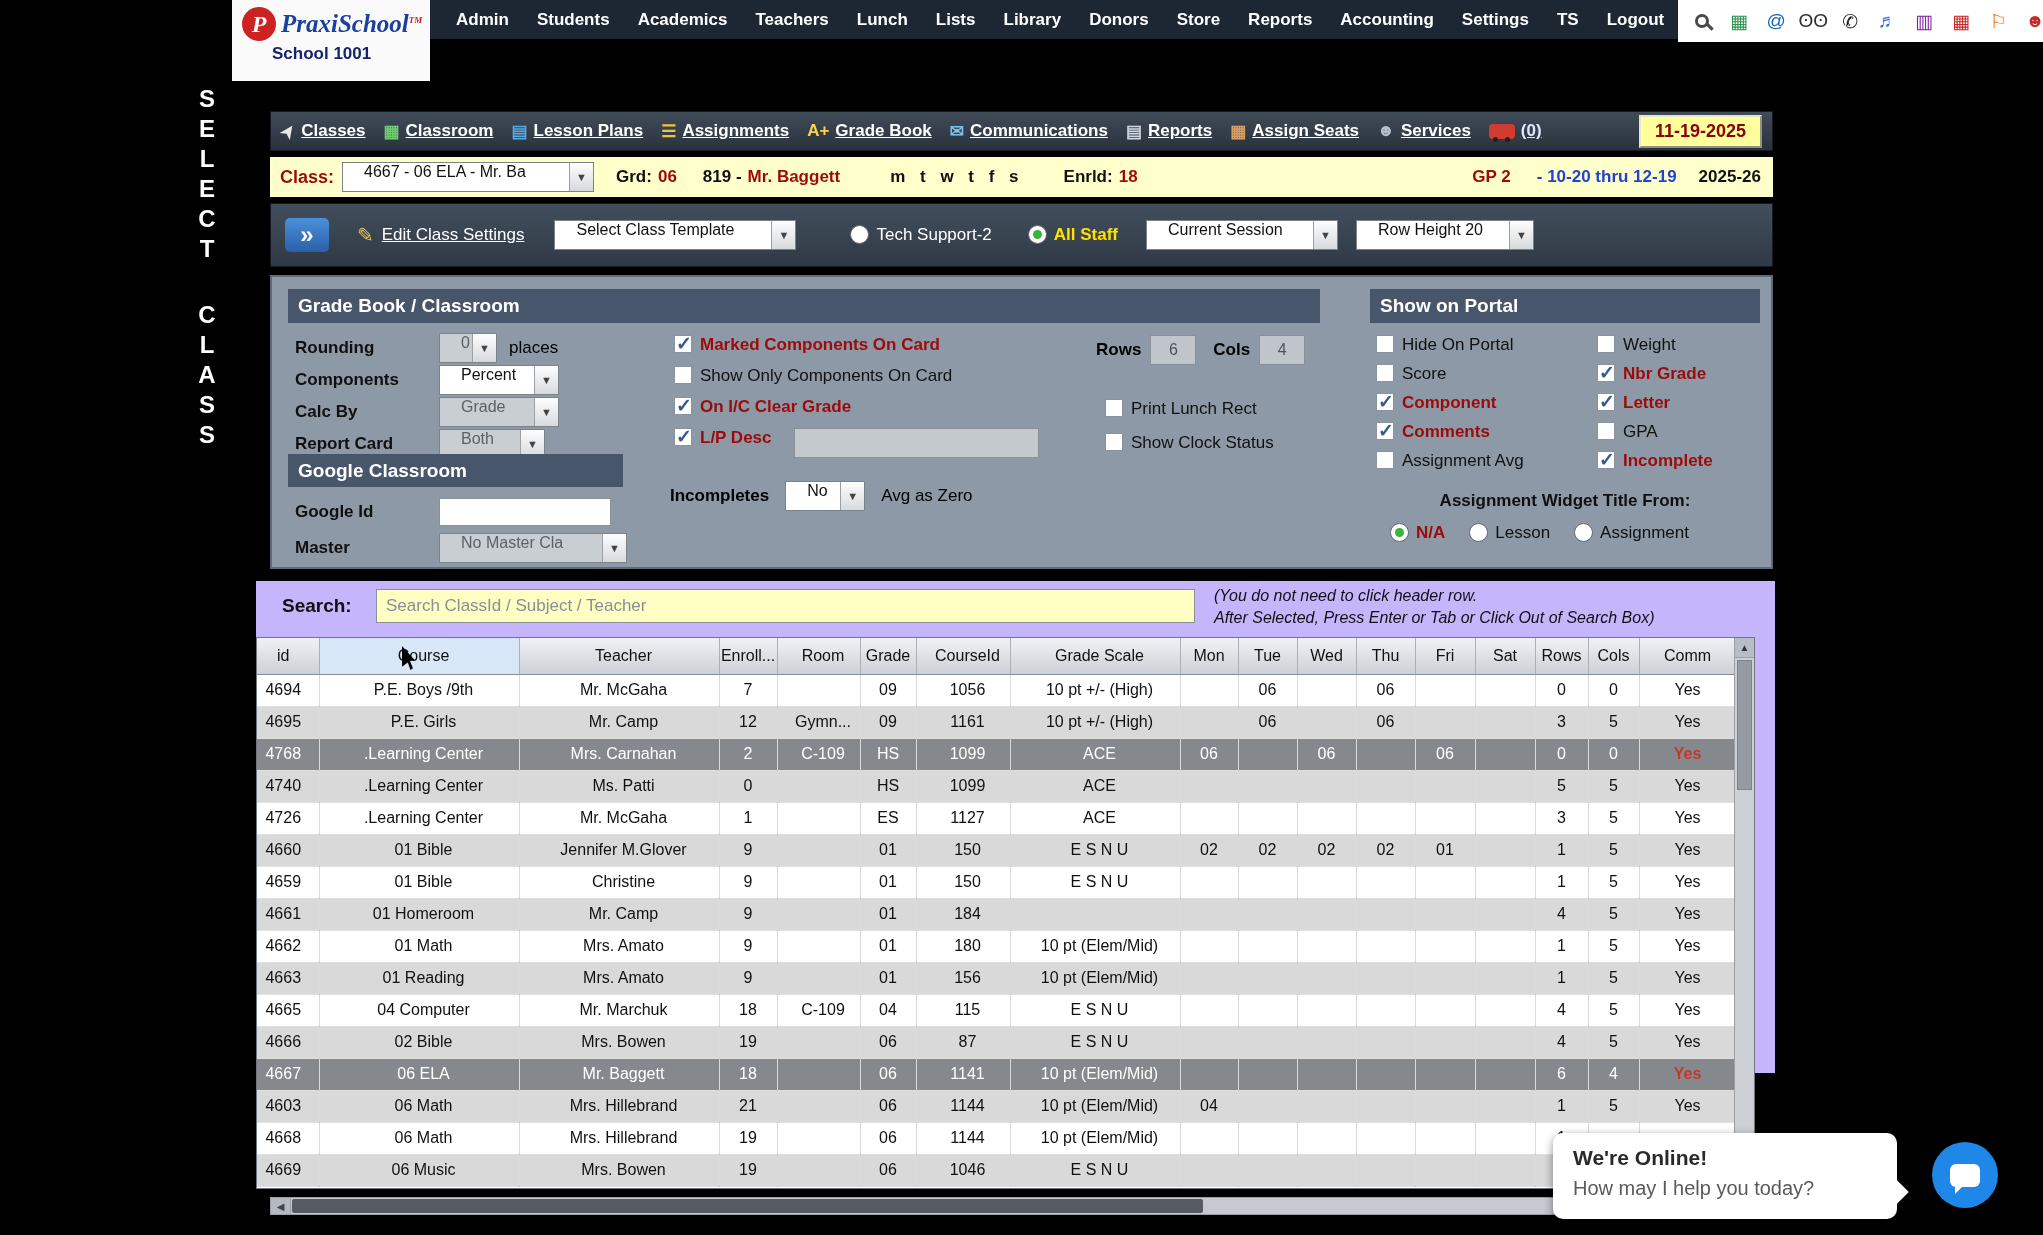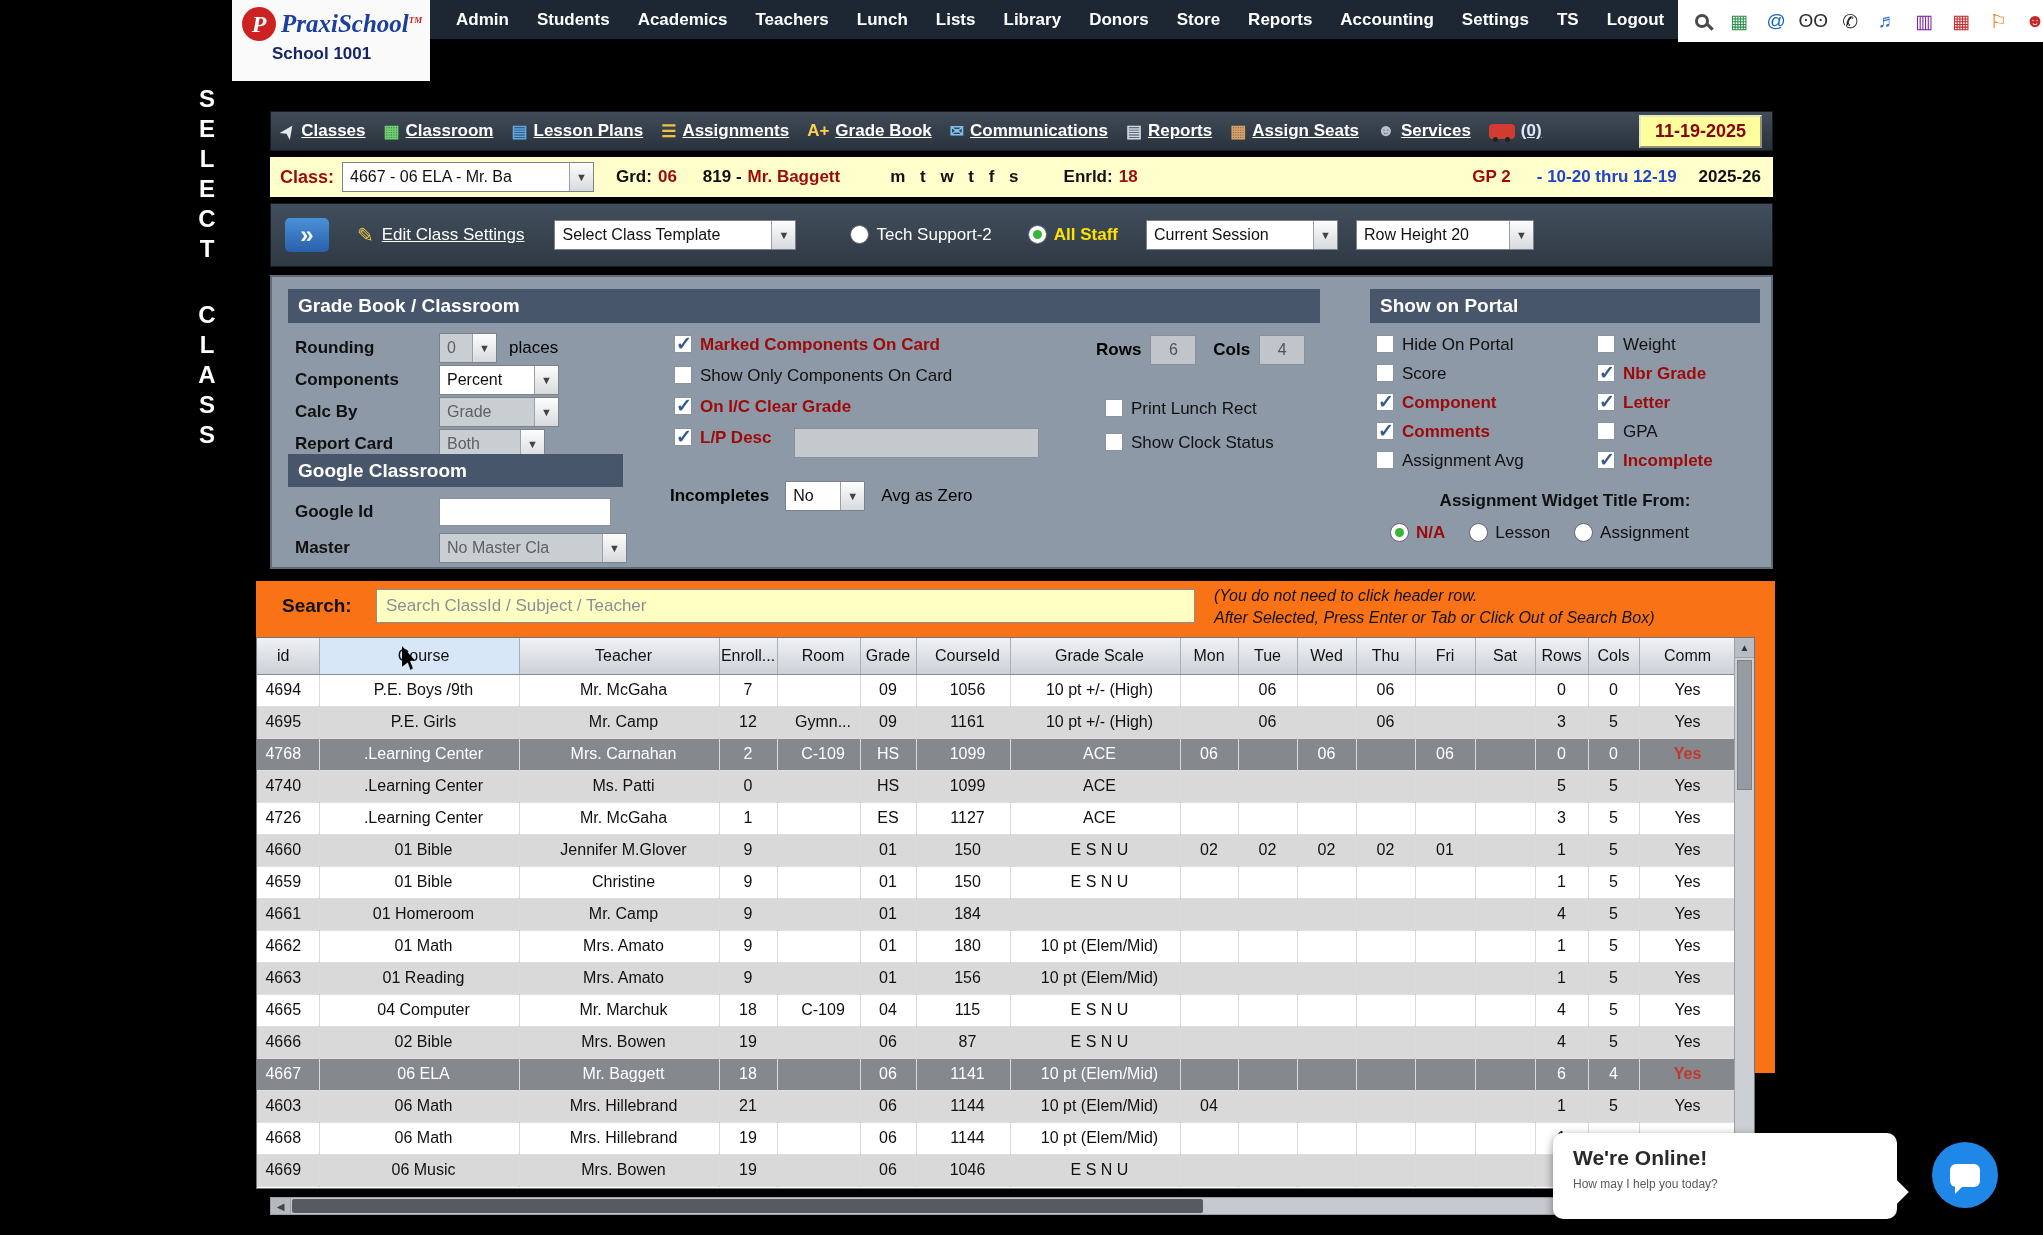--- a/index.html
+++ b/index.html
@@ -53,22 +53,22 @@
 
   
   #classbar{position:absolute;left:38px;top:157px;width:1503px;height:40px;background:#ffffcc;
     display:flex;align-items:center;font-size:17px;color:#111;}
   .b{font-weight:bold;}
   .red{color:#9d0a0a;}
   .blue{color:#2244cc;}
   .days{letter-spacing:5px;}
 
   
-  .sel{display:inline-flex;align-items:center;background:#fff;border:1px solid #7b828a;height:30px;
-    font-size:16px;color:#111;position:relative;padding-left:7px;overflow:hidden;white-space:nowrap;cursor:pointer;flex:none;}
+  .sel{display:inline-flex;align-items:flex-start;background:#fff;border:1px solid #7b828a;height:30px;
+    font-size:16px;color:#111;position:relative;padding-left:21px;overflow:hidden;white-space:nowrap;cursor:pointer;flex:none;}
   .sel .val{padding-right:28px;overflow:hidden;text-overflow:clip;}
   .sel .arr{position:absolute;right:0;top:0;bottom:0;width:24px;background:linear-gradient(#fdfdfd,#d7dadd);
     border-left:1px solid #9aa0a6;display:flex;align-items:center;justify-content:center;font-size:11px;color:#444;}
   .sel.dis{background:#c9ced3;color:#5c6166;}
 
   
   #controlbar{position:absolute;left:38px;top:203px;width:1503px;height:64px;
     background:linear-gradient(#424e5c,#303a46);border:1px solid #151a20;
     display:flex;align-items:center;}
   #expand-btn{margin-left:14px;width:44px;height:34px;border-radius:5px;
@@ -106,21 +106,21 @@
   #lunch-row{position:absolute;left:833px;top:122px;}
   #clock-row{position:absolute;left:833px;top:156px;}
   #portal-col1{position:absolute;left:1104px;top:58px;display:flex;flex-direction:column;gap:9px;}
   #portal-col2{position:absolute;left:1325px;top:58px;display:flex;flex-direction:column;gap:9px;}
   #widget-label{position:absolute;left:1098px;top:214px;width:390px;text-align:center;font-weight:bold;font-size:17px;color:#101010;}
   #portal-radios{position:absolute;left:1118px;top:246px;display:flex;align-items:center;gap:24px;}
   .rdlb.red{color:#9d0a0a;font-weight:bold;}
   .text-input{background:#fff;border:1px solid #8a9098;height:28px;display:inline-block;}
 
   
-  #lower{position:absolute;left:24px;top:581px;width:1519px;height:492px;background:#f97316;}
+  #lower{position:absolute;left:24px;top:581px;width:1519px;height:492px;background:#c4b5fd;}
   #search-label{position:absolute;left:26px;top:14px;font-weight:bold;font-size:19px;color:#111;}
   #search-input{position:absolute;left:120px;top:8px;width:819px;height:34px;background:#ffffc4;
     border:1px solid #8a9097;font-size:17px;padding:0 9px;color:#333;font-family:"Liberation Sans",sans-serif;}
   #search-input::placeholder{color:#8a8f96;opacity:1;}
   #search-note{position:absolute;left:958px;top:4px;font-style:italic;font-size:16px;color:#111;line-height:22px;}
 
   
   #tablewrap{position:absolute;left:0;top:56px;width:1499px;height:552px;background:#fff;
     border:1px solid #70767d;overflow:hidden;}
   #classes-table{border-collapse:collapse;table-layout:fixed;width:1479px;font-size:16px;color:#111;}
@@ -147,21 +147,21 @@
   .hbtn{position:absolute;top:0;width:20px;height:16px;background:#b5bac1;display:flex;align-items:center;justify-content:center;font-size:10px;color:#444;}
   #hbtn-left{left:0;border-right:1px solid #9aa0a6;}
   #hbtn-right{right:0;border-left:1px solid #9aa0a6;}
   #hthumb{position:absolute;left:21px;top:1px;width:911px;height:14px;background:#565b61;border-radius:2px;}
 
   
   #chat-bubble{position:absolute;left:1553px;top:1133px;width:344px;height:86px;background:#fff;border-radius:10px;
     box-shadow:0 3px 10px rgba(0,0,0,.45);padding:13px 20px;}
   #chat-bubble::after{content:"";position:absolute;right:-8px;bottom:18px;width:18px;height:18px;background:#fff;transform:rotate(45deg);}
   #chat-title{font-weight:bold;font-size:21px;color:#2a2a2a;}
-  #chat-sub{font-size:12px;color:#5a5a5a;margin-top:7px;}
+  #chat-sub{font-size:20px;color:#5a5a5a;margin-top:7px;}
   #chat-btn{position:absolute;left:1932px;top:1142px;width:66px;height:66px;border-radius:50%;background:#1f87e8;
     box-shadow:0 3px 8px rgba(0,0,0,.5);display:flex;align-items:center;justify-content:center;cursor:pointer;}
   .chat-glyph{width:30px;height:23px;background:#fff;border-radius:6px;position:relative;}
   .chat-glyph::after{content:"";position:absolute;left:5px;bottom:-7px;border:7px solid transparent;border-top-color:#fff;border-left-color:#fff;}
 </style>
 </head>
 <body>
 
 <div id="stage">
 

